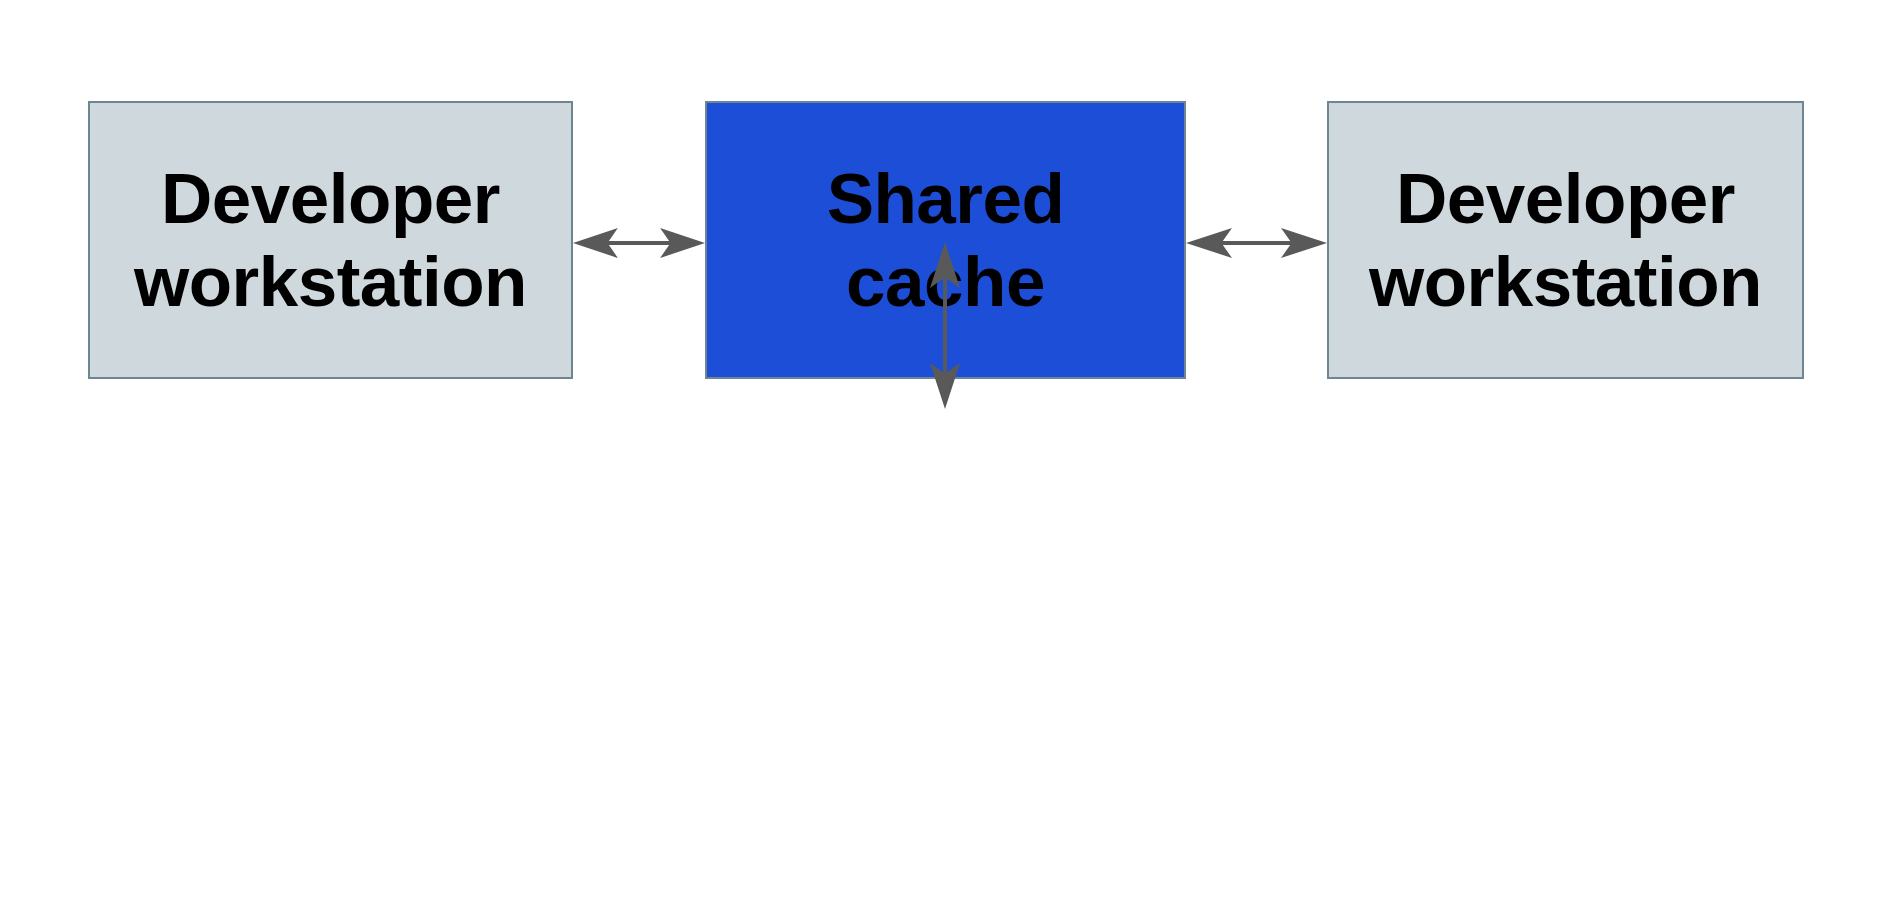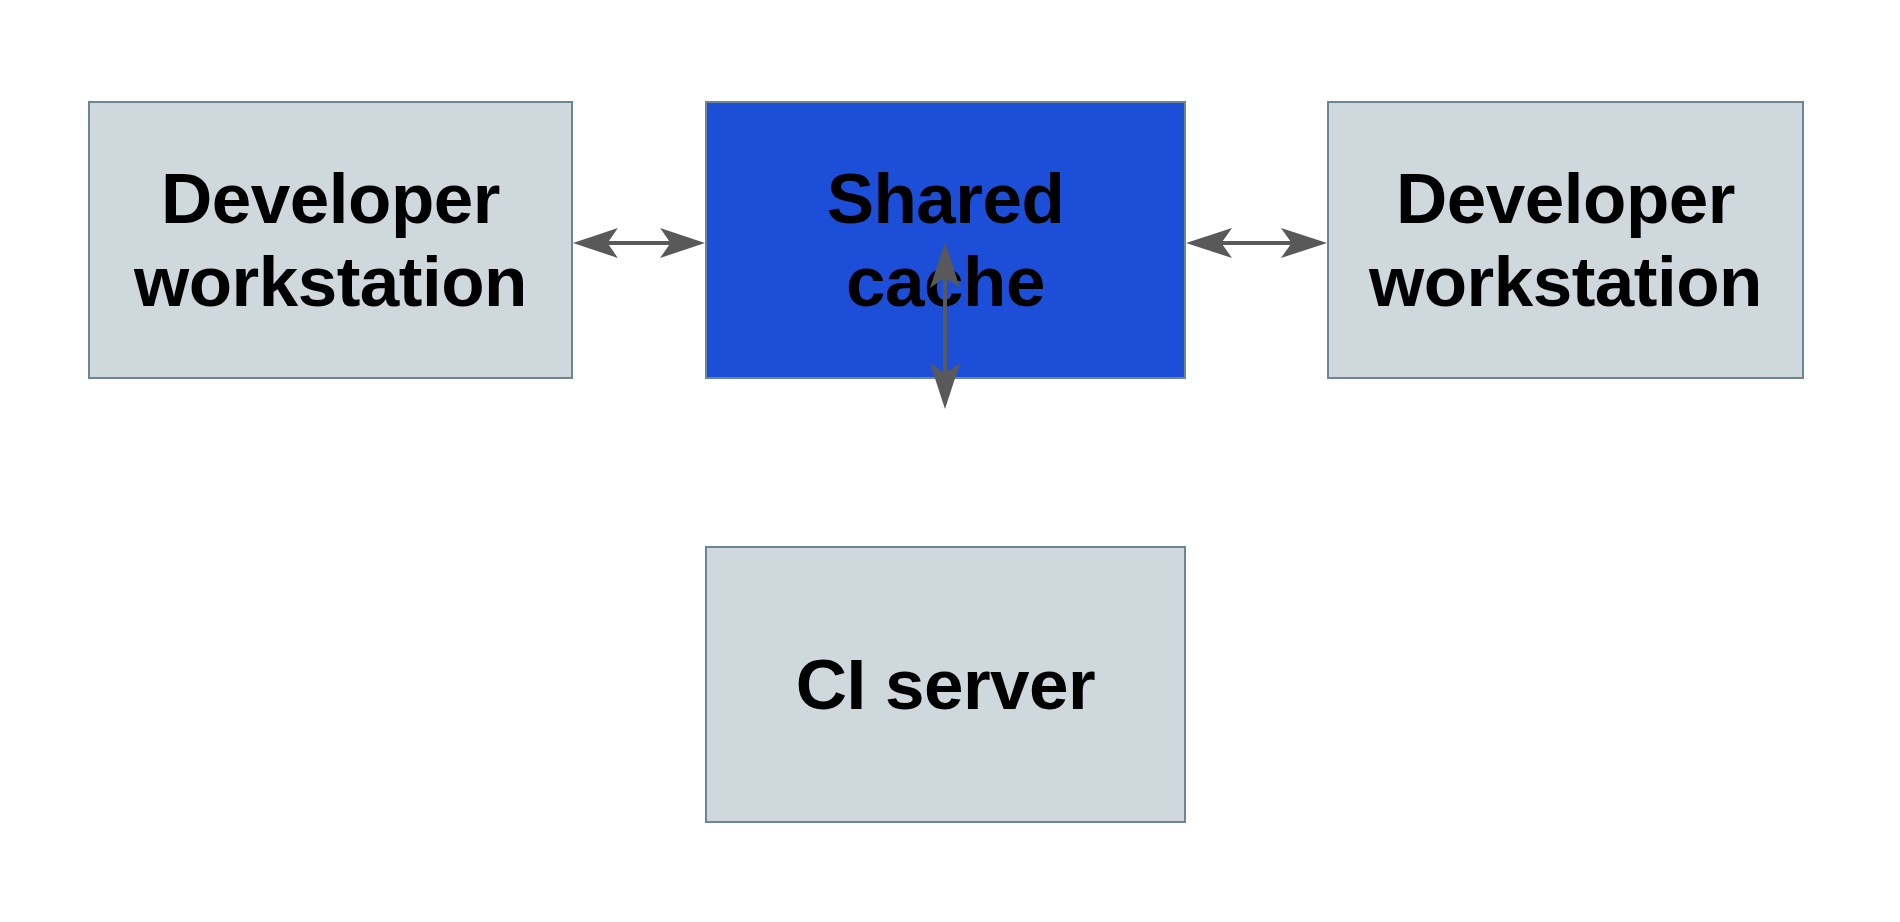--- a/index.html
+++ b/index.html
@@ -61,23 +61,20 @@
   <div class="node-box" id="node-1" style="left: 705px; top: 101px; width: 481px; height: 278px; background: #1d4ed8; border-color: rgb(110, 134, 145);">
     <div class="node-label">Shared
 cache</div>
   </div>
 
   <div class="node-box" id="node-2" style="left: 1327px; top: 101px; width: 477px; height: 278px; background: rgb(207, 216, 220); border-color: rgb(110, 134, 145);">
     <div class="node-label">Developer
 workstation</div>
   </div>
 
-  <div class="node-box" id="node-3" style="left: 705px; top: 546px; width: 481px; height: 277px; background: rgb(207, 216, 220); border-color: rgb(110, 134, 145);">
-    <div class="node-label">CI server</div>
-  </div>
 
   <div class="edge-arrow" id="edge-0" style="left: 573px; top: 228px;">
       <svg width="132" height="30" viewBox="0 0 132 30">
         <polygon points="0,15 44.88,0 35.904,13 96.096,13 87.12,0 132,15 87.12,30 96.096,17 35.904,17 44.88,30" fill="#595959"></polygon>
       </svg>
     </div>
 
   <div class="edge-arrow" id="edge-1" style="left: 1186px; top: 228px;">
       <svg width="141" height="30" viewBox="0 0 141 30">
         <polygon points="0,15 46,0 36.800000000000004,13 104.19999999999999,13 95,0 141,15 95,30 104.19999999999999,17 36.800000000000004,17 46,30" fill="#595959"></polygon>

